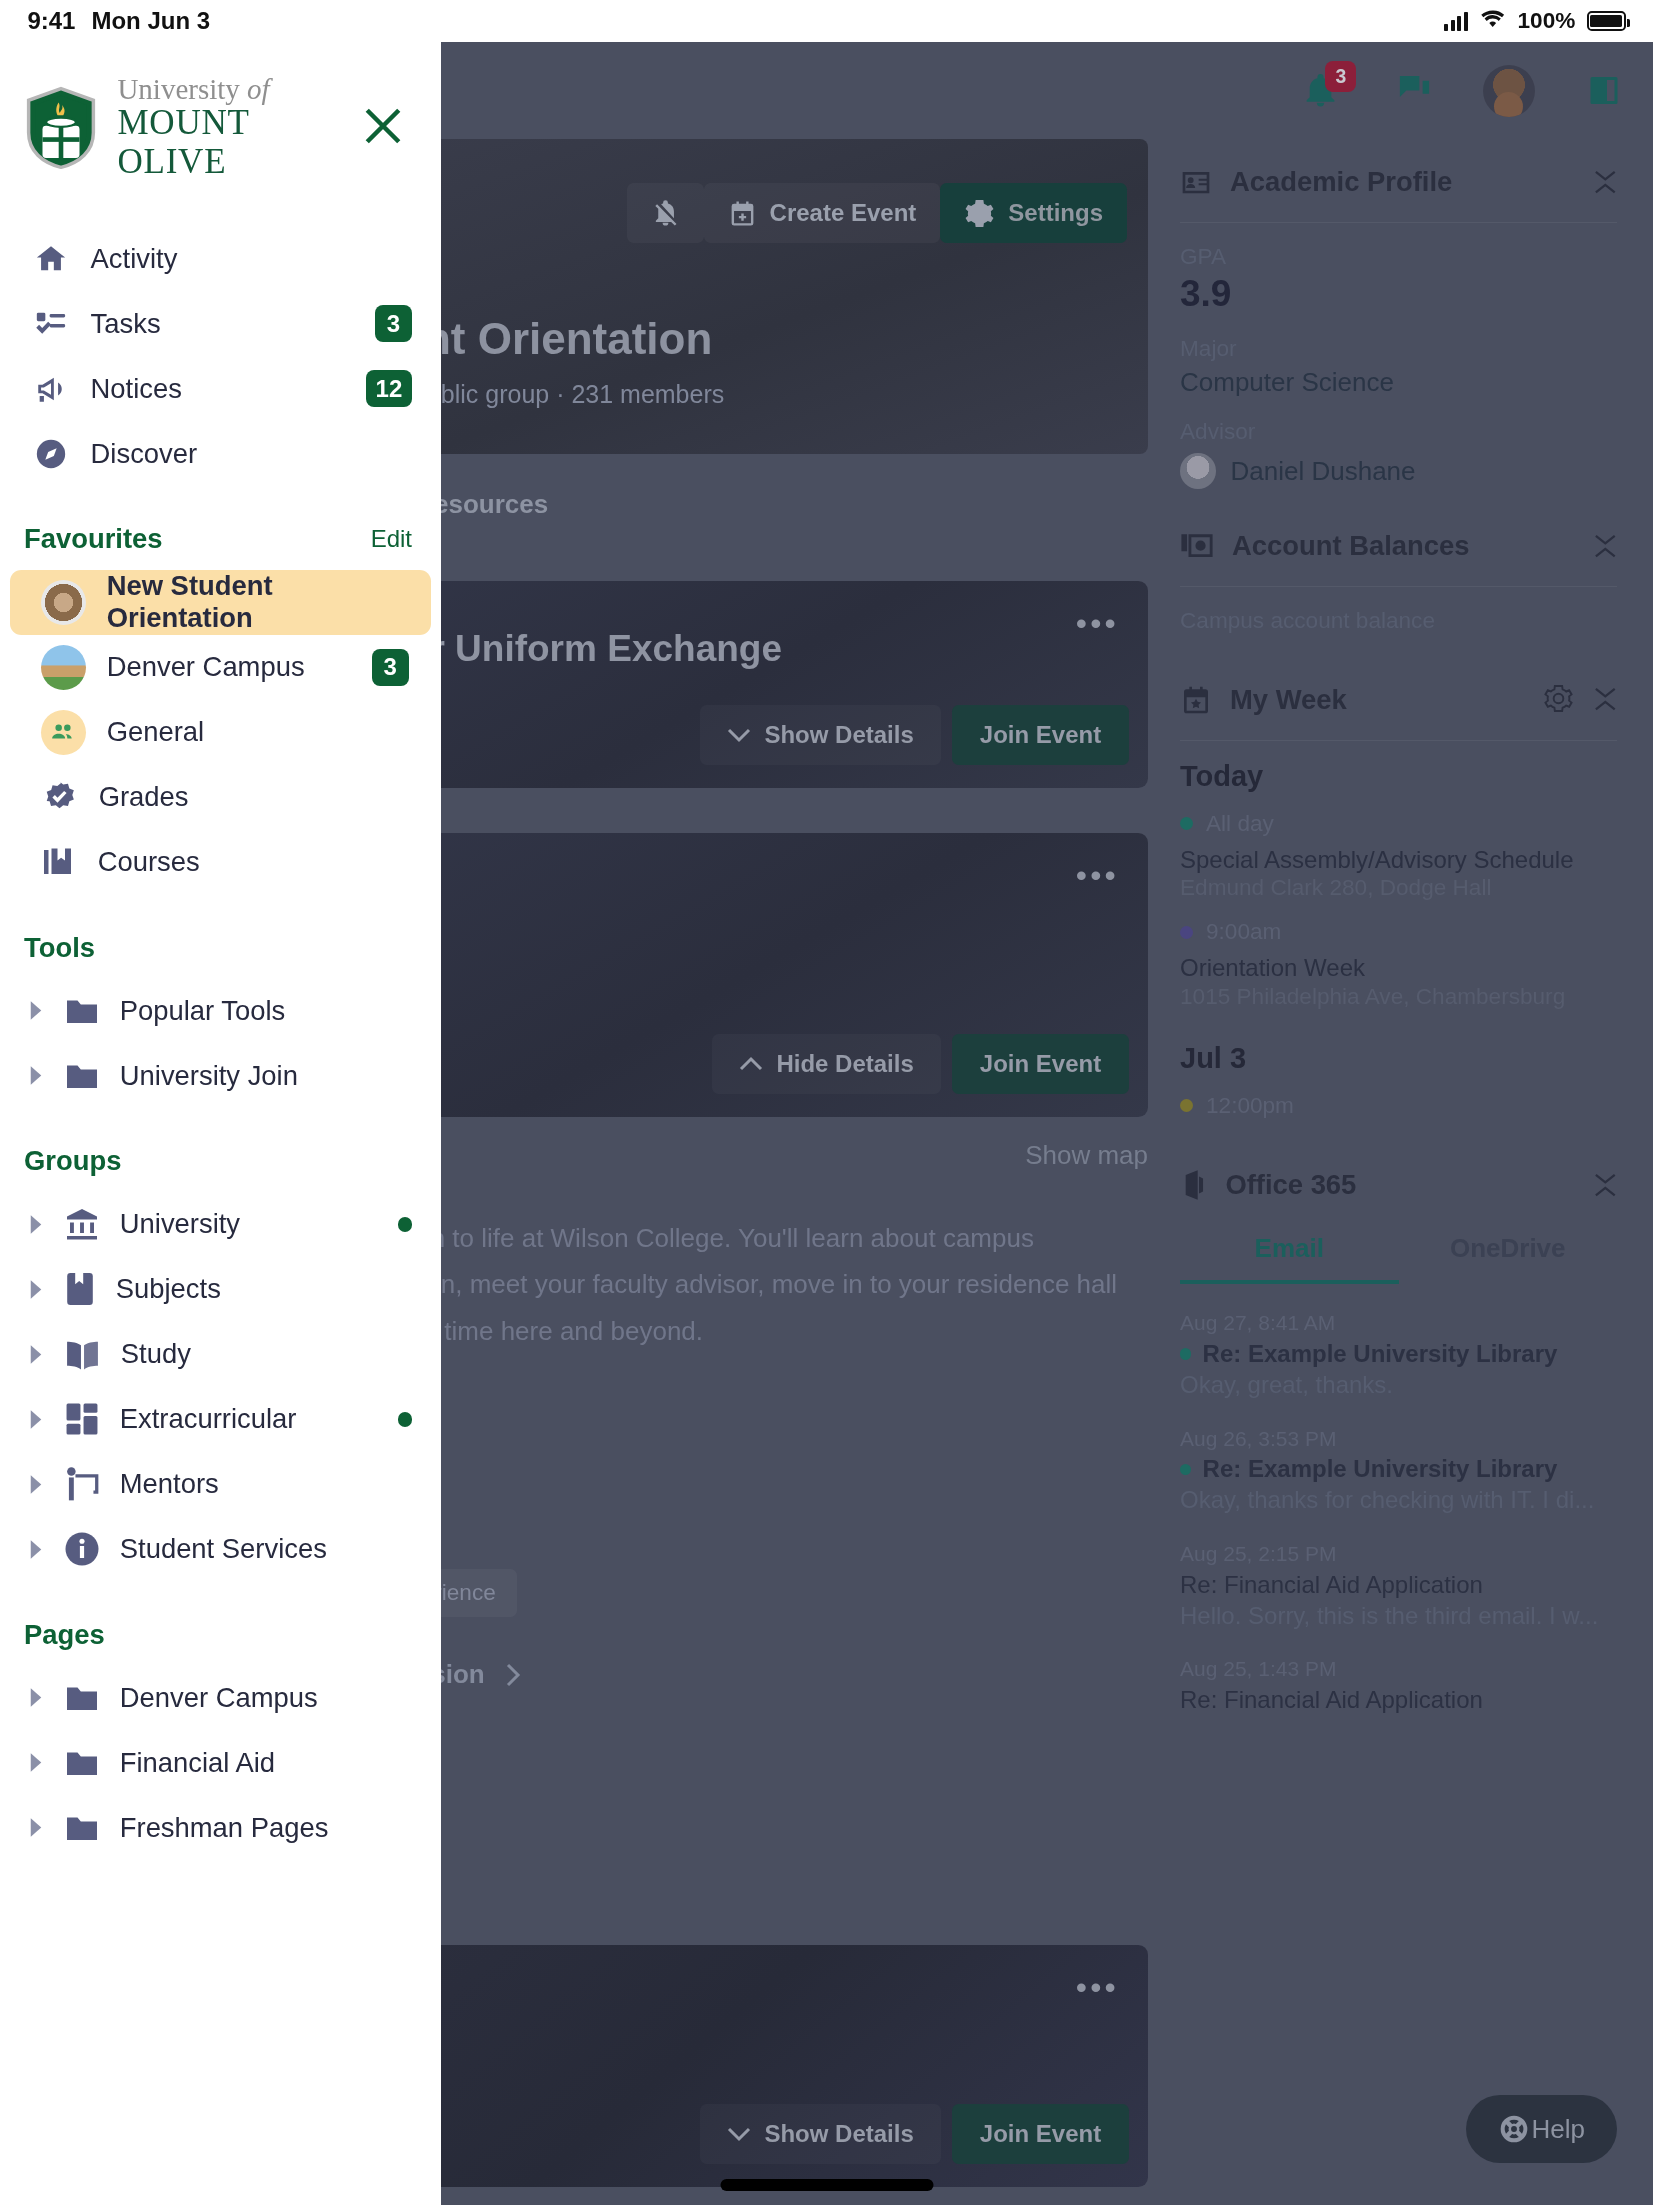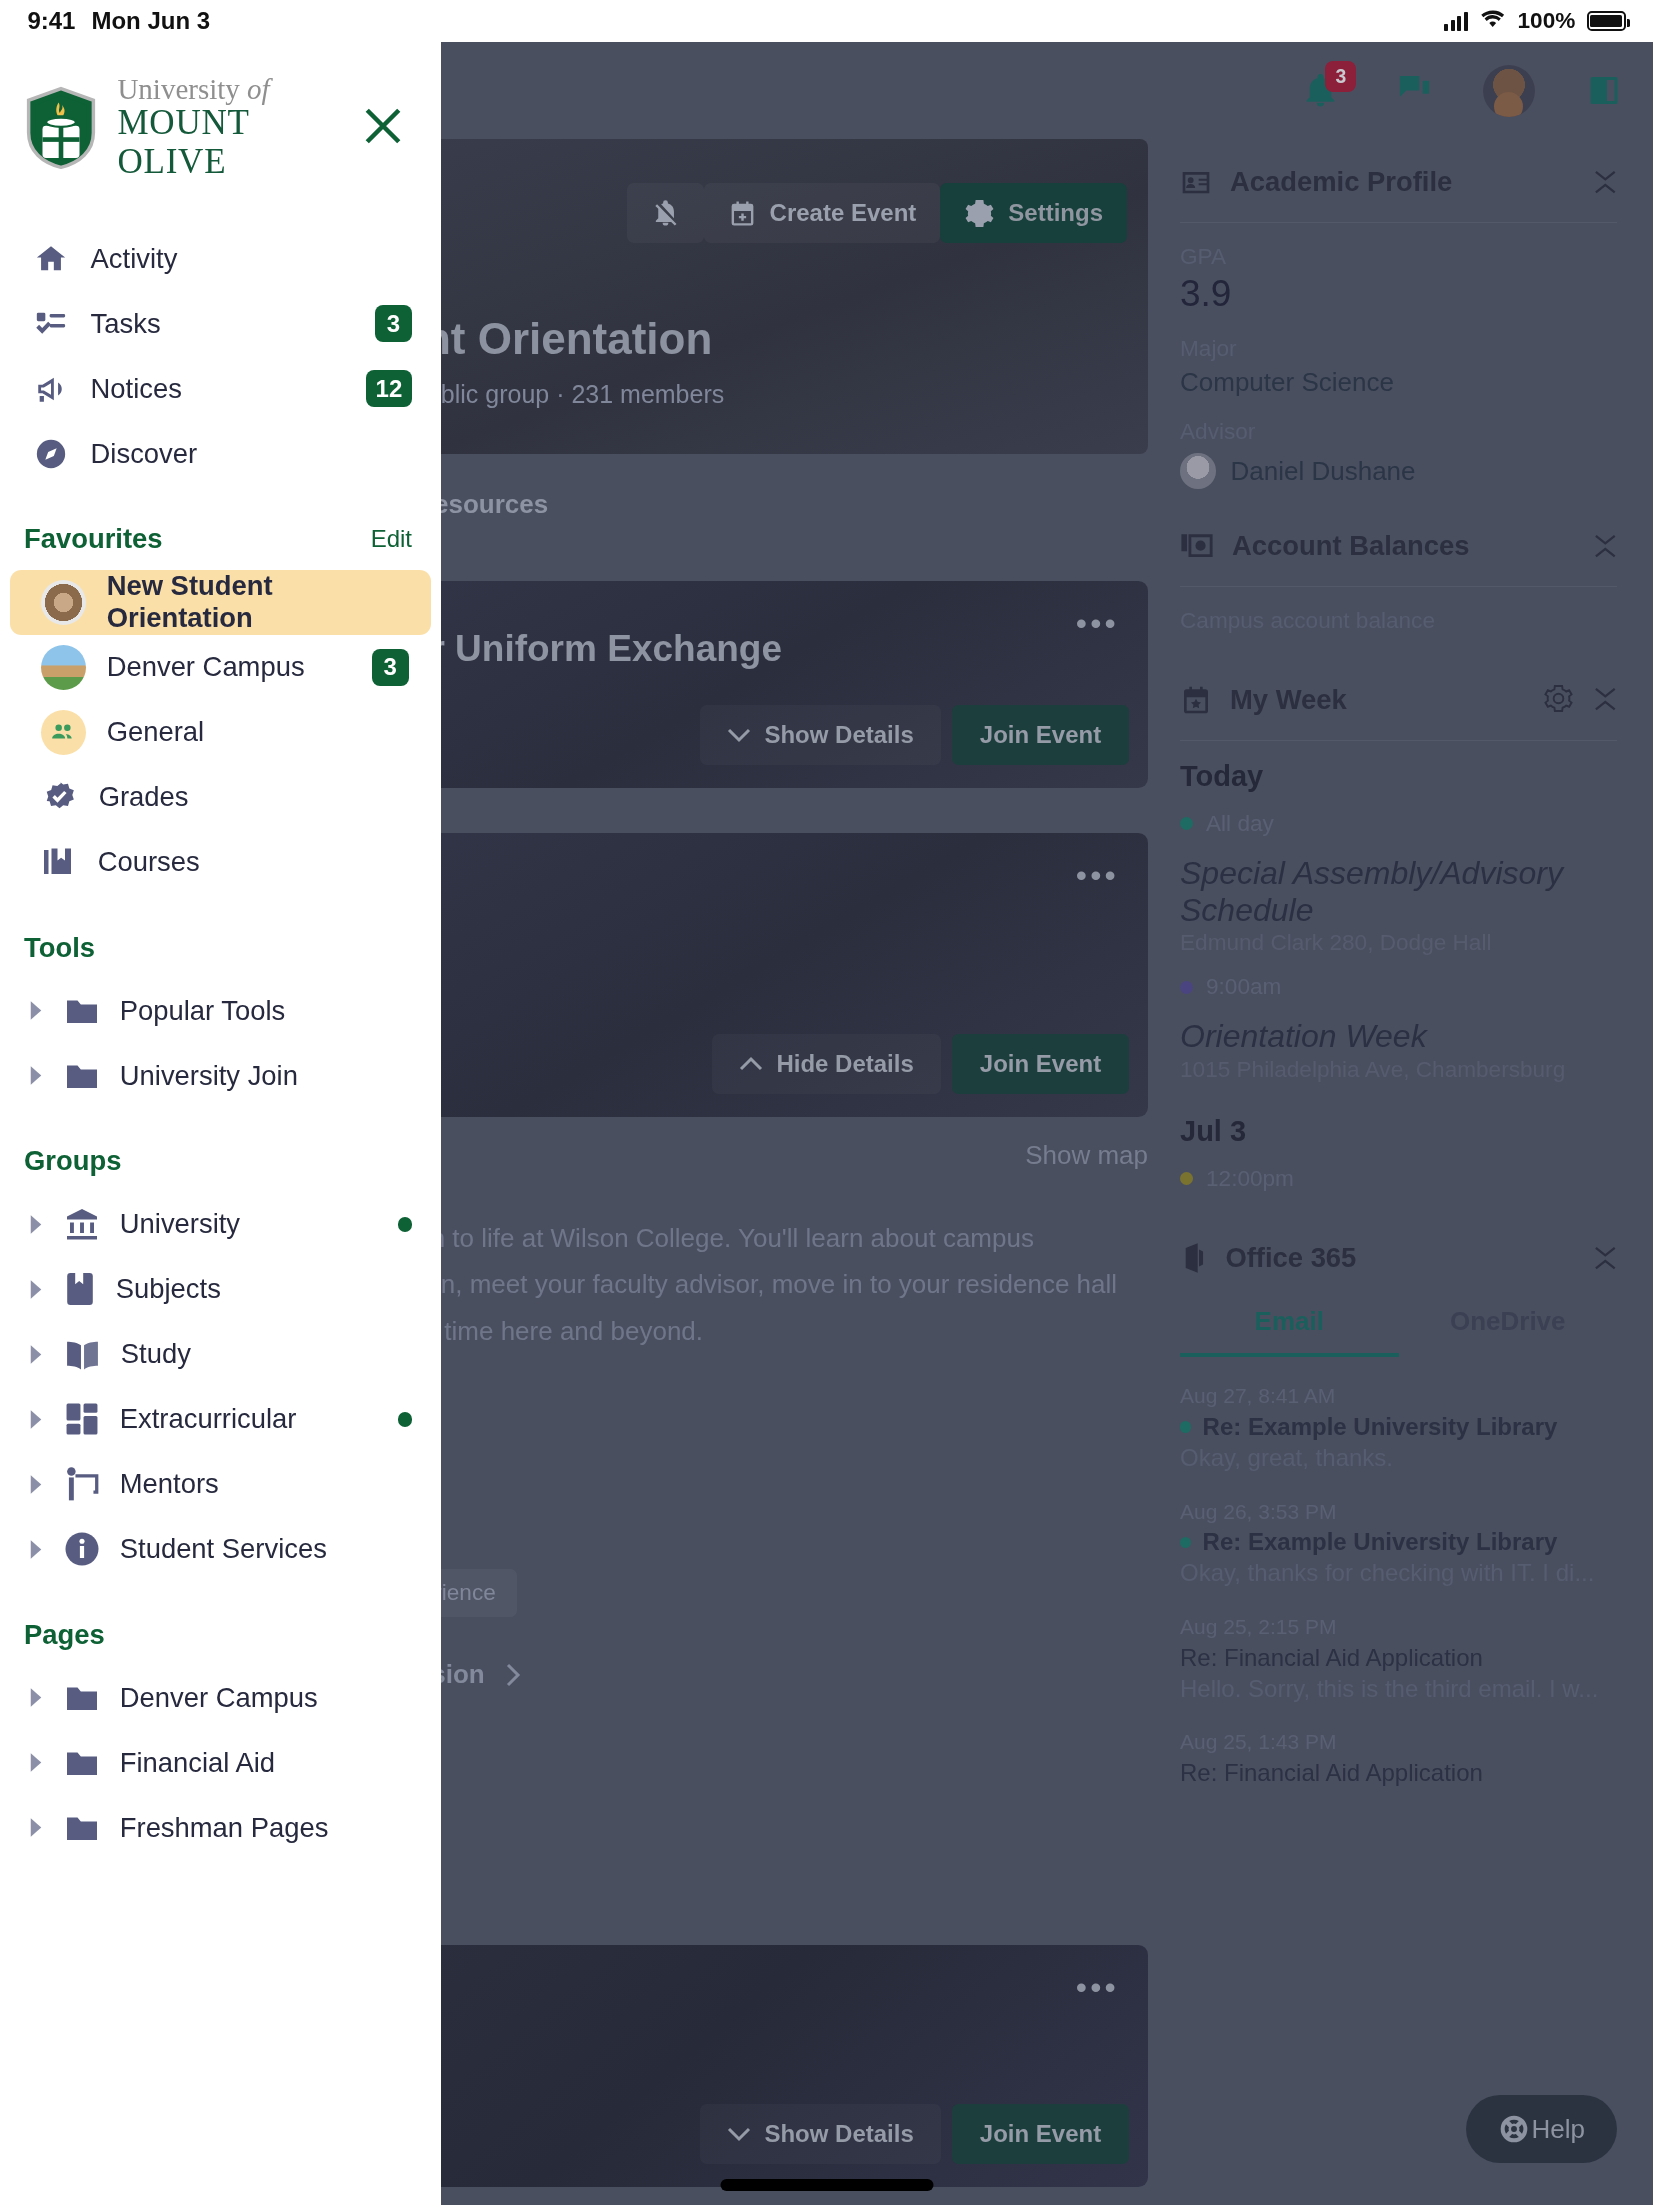--- a/index.html
+++ b/index.html
@@ -119,31 +119,31 @@
   #rail { position:absolute; top: 97px; right: 0; width: 509px; bottom: 0;
      padding: 0 36px; }
   .widget { padding: 27.4px 0 4.8px 0; }
   .w-head { display:flex; align-items:center; gap: 18px; padding-bottom: 24px; }
   .w-head .w-title { font-size: 27.4px; font-weight:700; color:#2b2f3f; }
   .w-head .w-sp { margin-left:auto; display:flex; align-items:center; gap: 21px; }
   .w-head svg { fill:#2b2f3f; }
   .chev-pair { display:flex; flex-direction:column; align-items:center; gap:1.6px; }
   .divider { height:0.8px; background: rgba(255,255,255,.06); }
   .f-label { font-size: 22.6px; color:#565d70; margin-top: 21px; }
-  .f-val-big { font-size: 37px; font-weight:400; color:#23263a; margin-top: 3.2px; }
+  .f-val-big { font-size: 37px; font-weight:700; color:#23263a; margin-top: 3.2px; }
   .f-val { font-size: 26px; color:#2a3546; margin-top: 4.8px; }
   .adv { display:flex; align-items:center; gap:14.5px; margin-top: 8px; }
   .adv .ava { width: 36px; height:36px; border-radius:50%;
      background: radial-gradient(circle at 50% 40%, #9a9aa6 0 40%, #6e7280 41% 100%); }
 
   .day-head { font-size: 29px; font-weight:700; color:#252838; margin-top: 19.4px; }
   .ev-time { display:flex; align-items:center; gap:13px; font-size:22.6px;
      color:#5a6073; margin-top: 18px; }
   .dot { width:13px; height:13px; border-radius:50%; display:inline-block; }
-  .ev-name { font-size: 32px; color:#2b3042; margin-top: 18px; font-style: italic; }
+  .ev-name { font-size: 24px; color:#2b3042; margin-top: 9px; }
   .ev-loc { font-size: 22.6px; color:#565c6e; margin-top: 1.6px; }
 
   .o-tabs { display:flex; gap: 0; margin-top: 8px; }
   .o-tab { flex:1; text-align:center; font-size: 26px; font-weight:700;
      color:#3b4153; padding-bottom: 16px; }
   .o-tab.active { color:#1b5f5c; border-bottom: 4px solid #1b5f5c; }
   .mail { margin-top: 27.4px; }
   .mail .m-date { font-size: 21px; color:#5a6073; }
   .mail .m-subj { font-size: 24px; color:#2c3143; margin-top: 4.8px;
      display:flex; align-items:center; gap:11.3px; }

